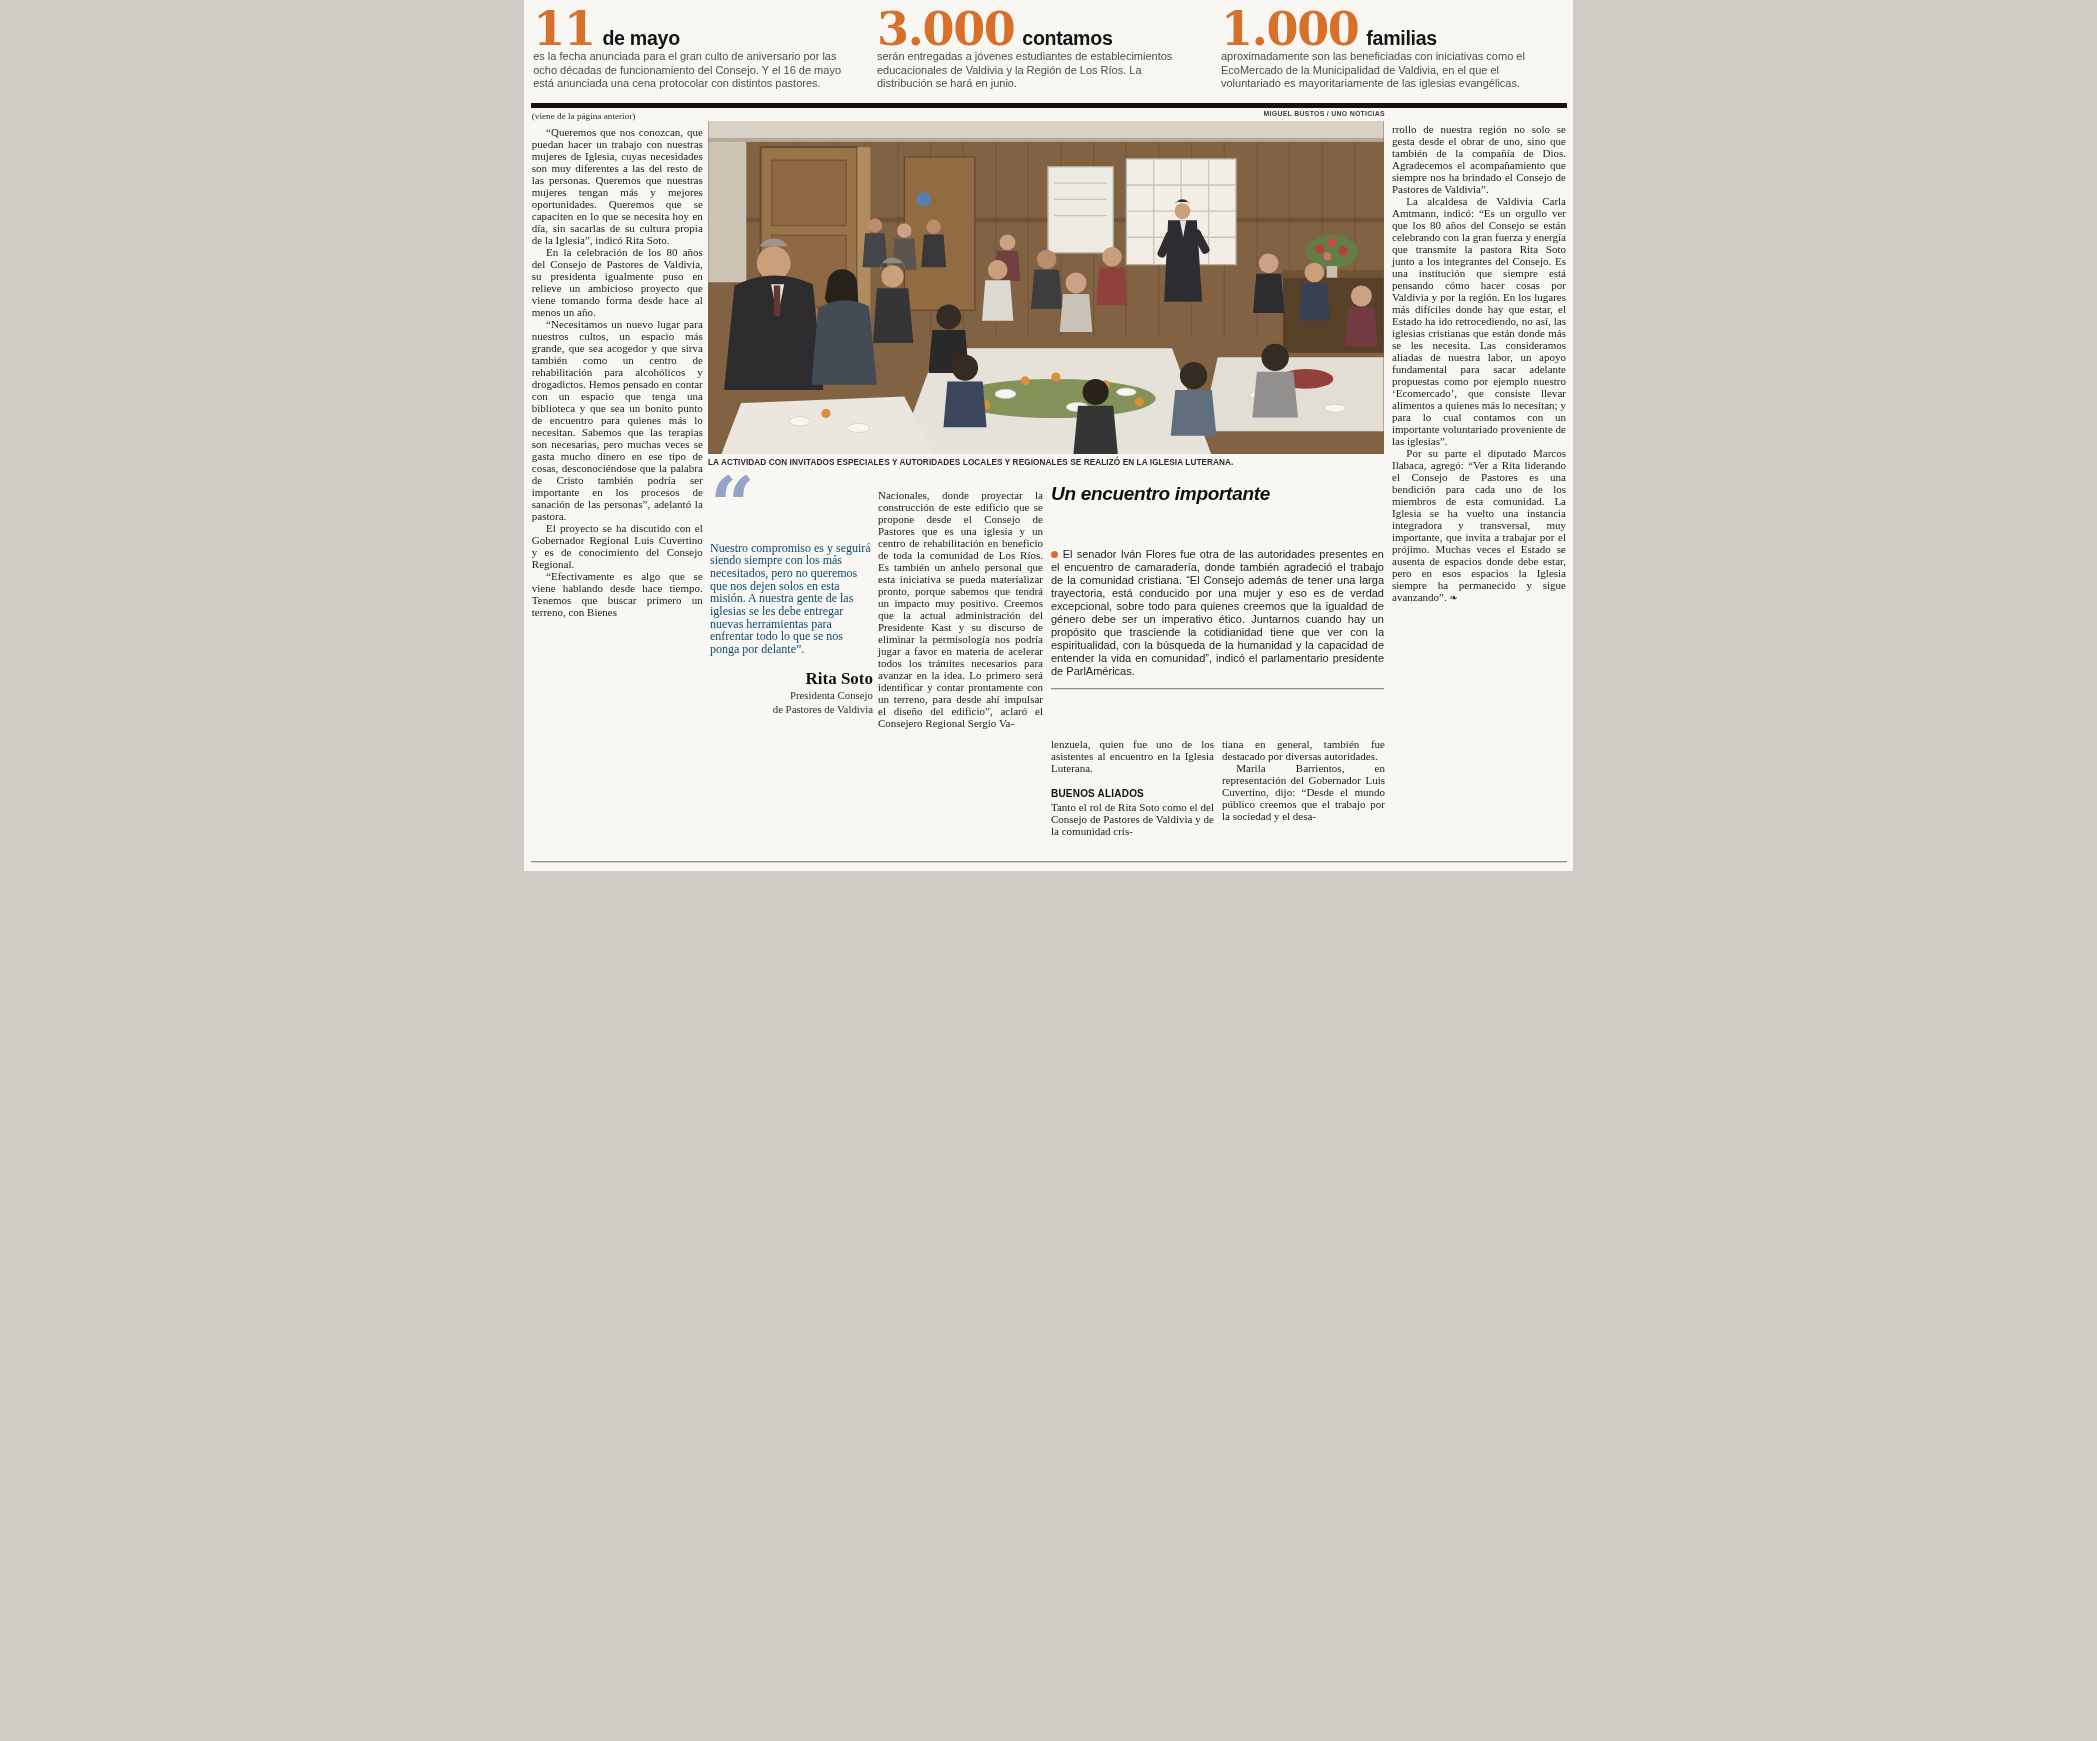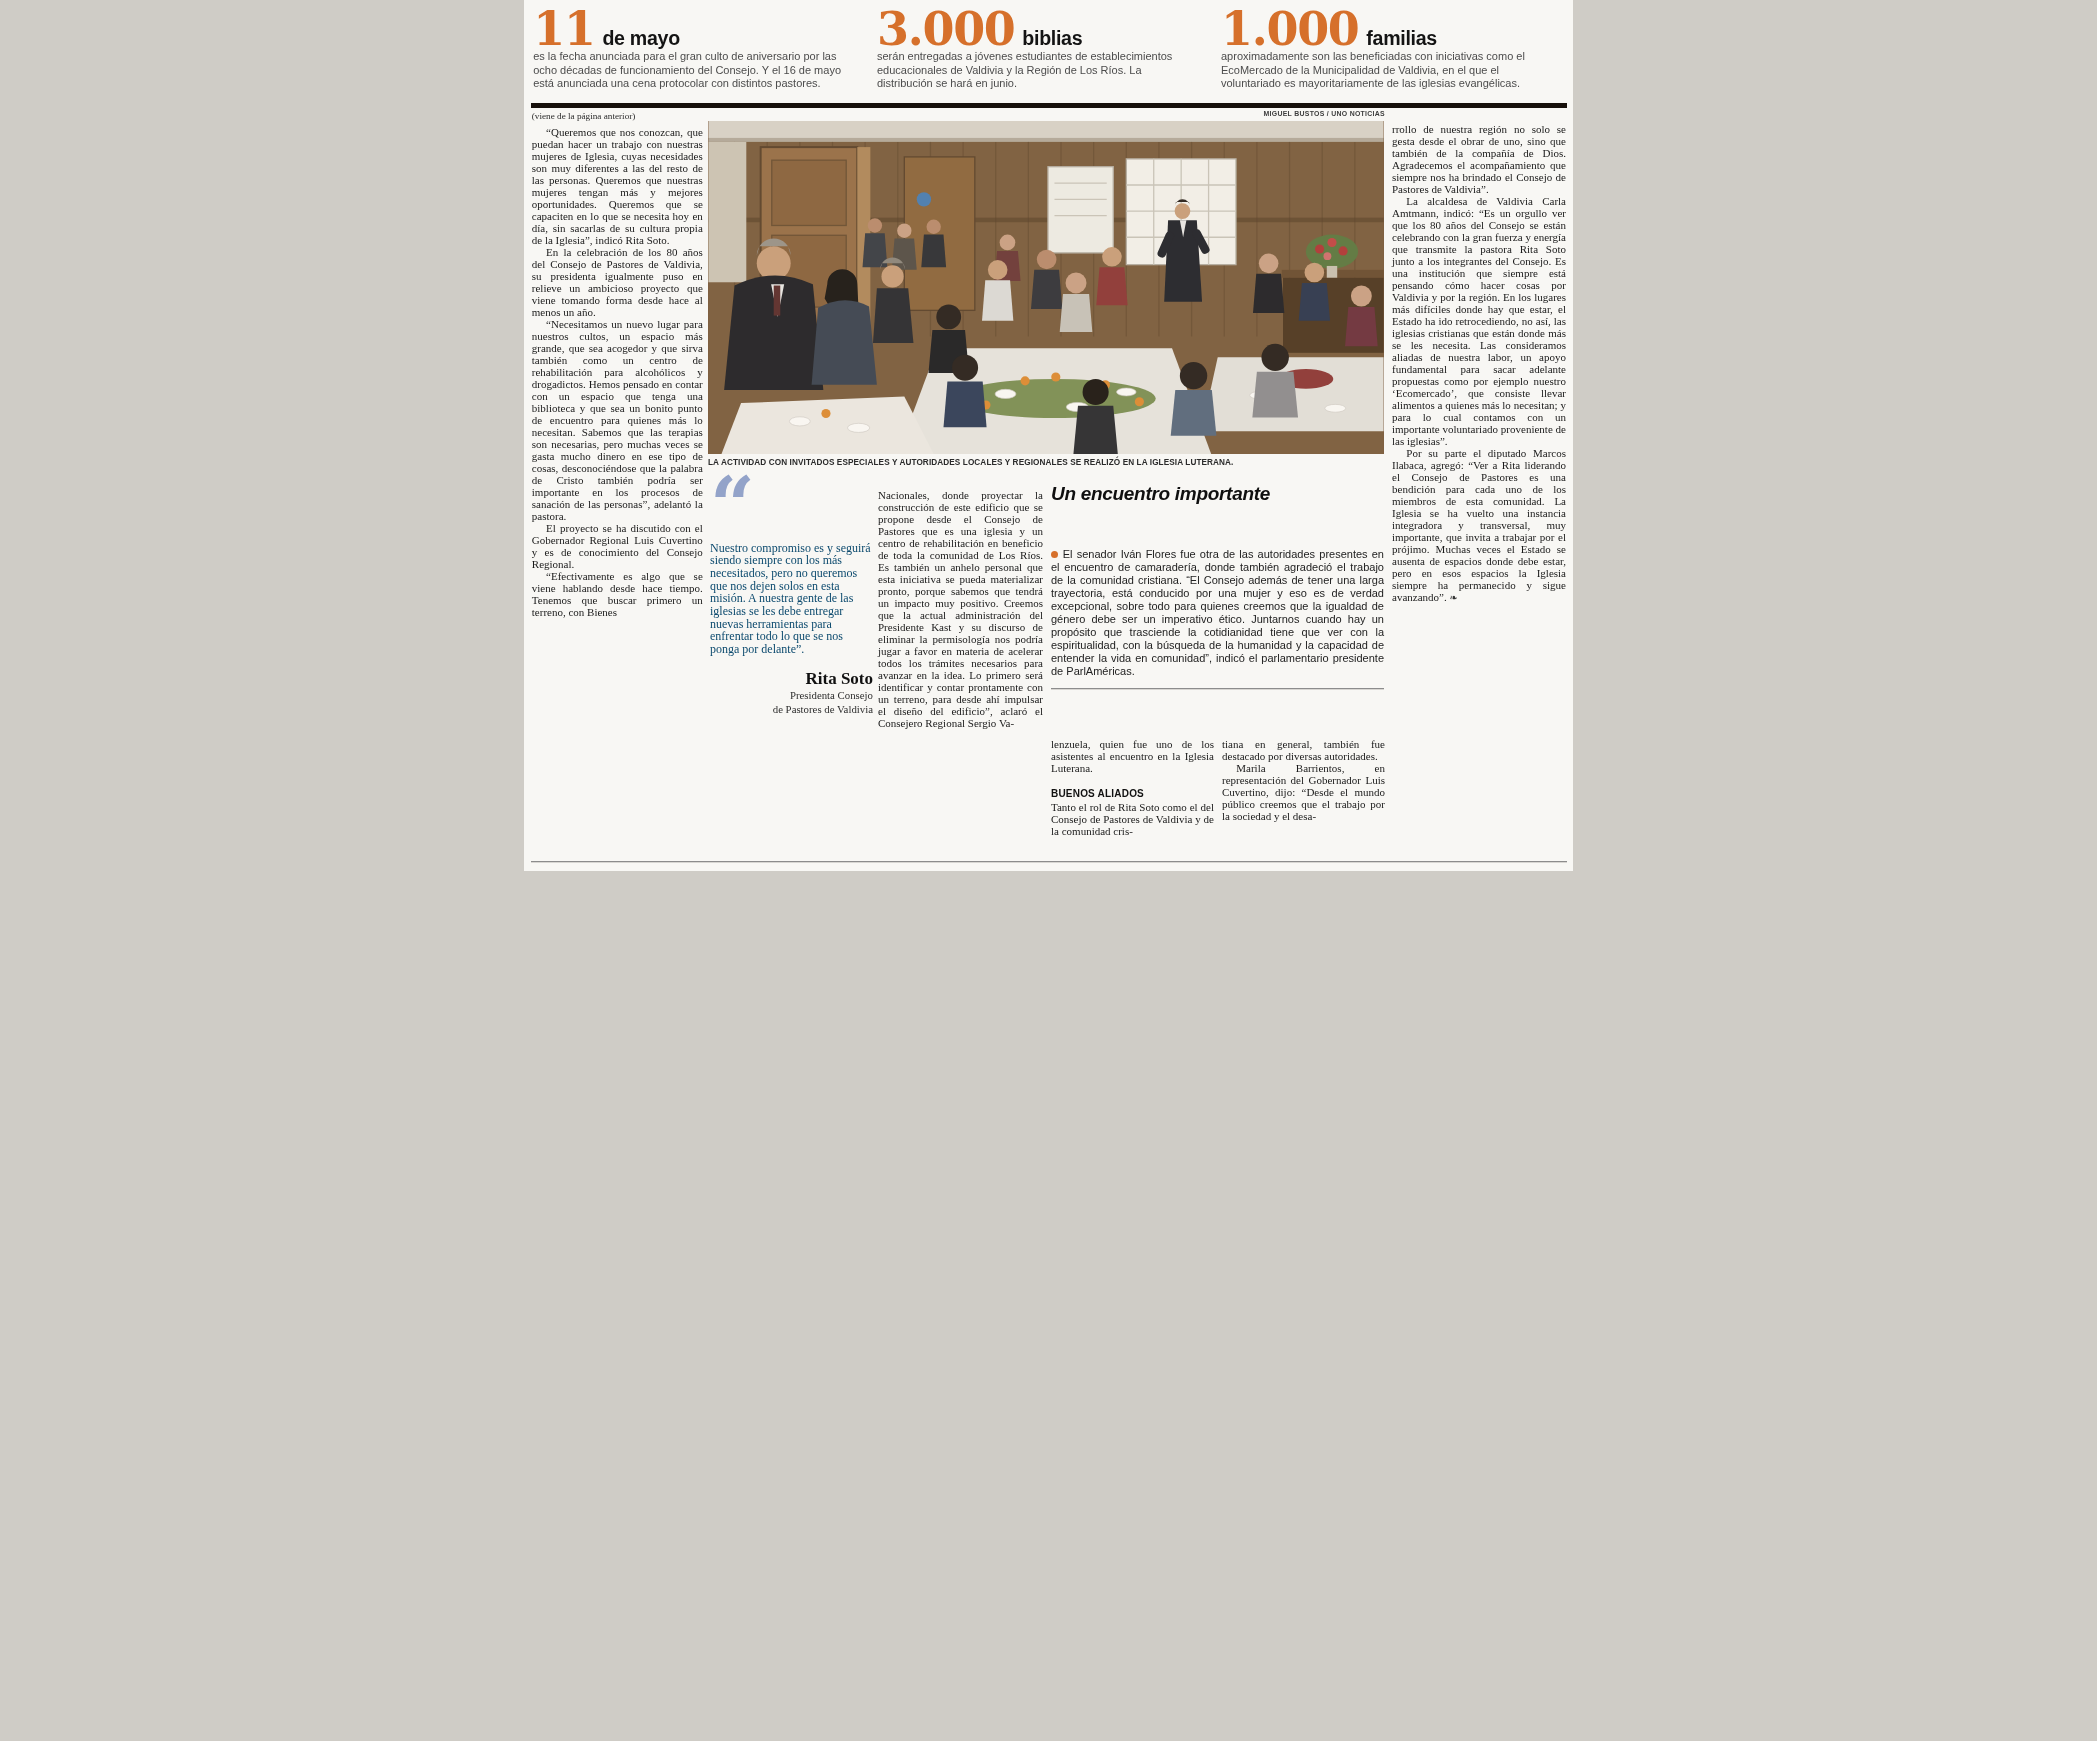--- a/index.html
+++ b/index.html
@@ -43,21 +43,21 @@
     <div class="stat-head">
       <span class="stat-number">11</span>
       <span class="stat-label">de mayo</span>
     </div>
     <div class="stat-desc" style="width:326px;">es la fecha anunciada para el gran culto de aniversario por las ocho décadas de funcionamiento del Consejo. Y el 16 de mayo está anunciada una cena protocolar con distintos pastores.</div>
   </div>
 
   <div class="stat" style="left:353px;width:327px;">
     <div class="stat-head">
       <span class="stat-number">3.000</span>
-      <span class="stat-label">biblias</span>
+      <span class="stat-label">contamos</span>
     </div>
     <div class="stat-desc" style="width:319px;">serán entregadas a jóvenes estudiantes de establecimientos educacionales de Valdivia y la Región de Los Ríos. La distribución se hará en junio.</div>
   </div>
 
   <div class="stat" style="left:697px;width:340px;">
     <div class="stat-head">
       <span class="stat-number">1.000</span>
       <span class="stat-label">familias</span>
     </div>
     <div class="stat-desc" style="width:340px;">aproximadamente son las beneficiadas con iniciativas como el EcoMercado de la Municipalidad de Valdivia, en el que el voluntariado es mayoritariamente de las iglesias evangélicas.</div>

